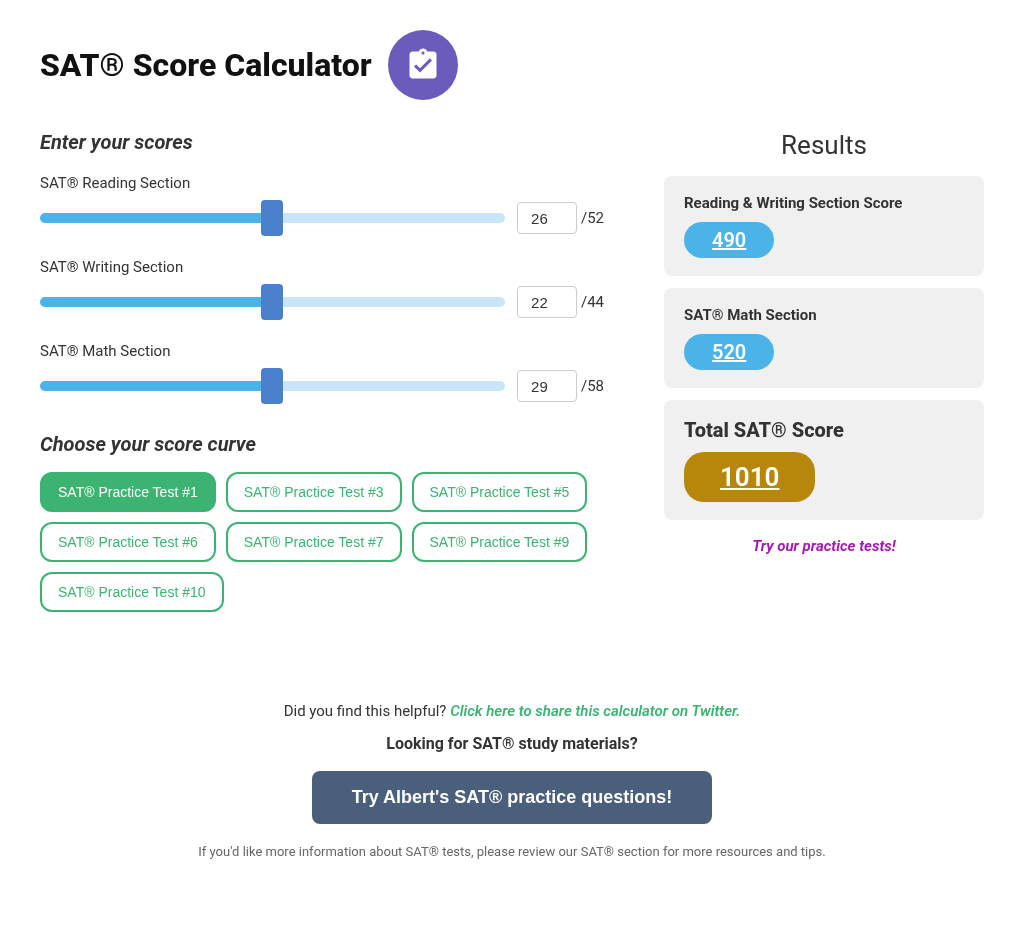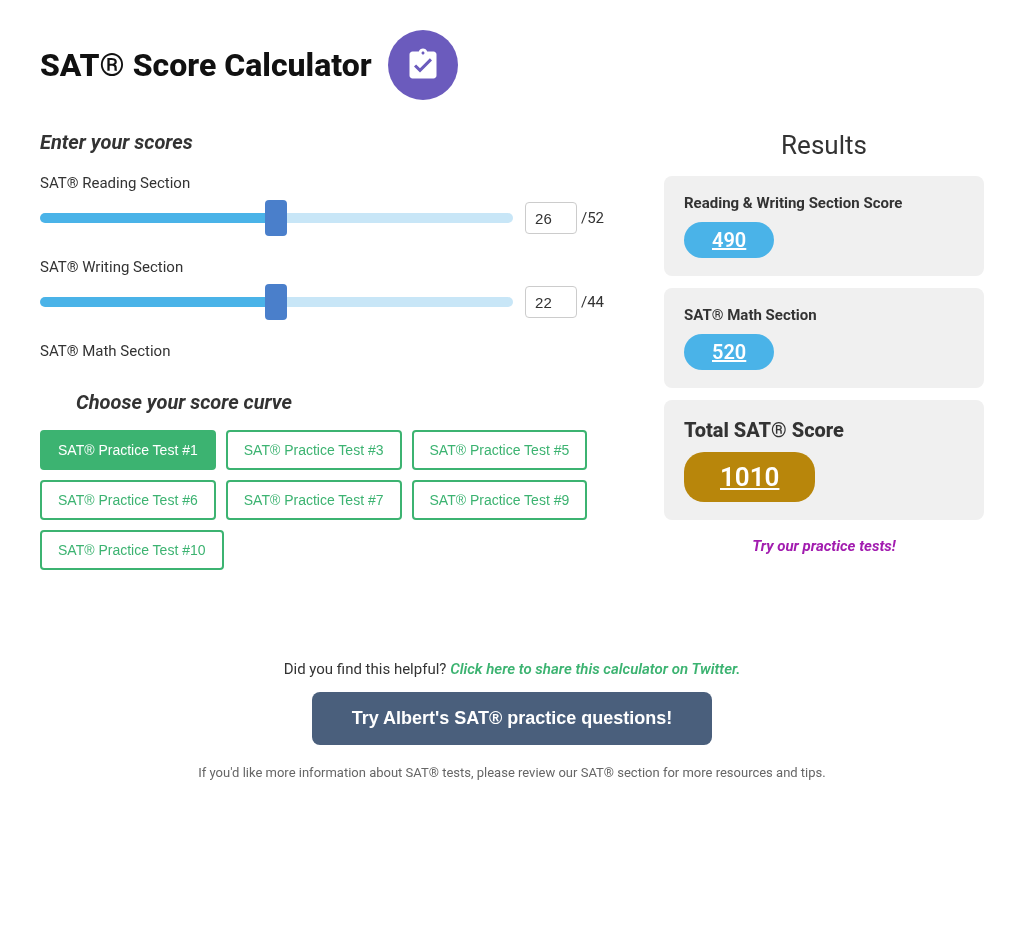--- a/index.html
+++ b/index.html
@@ -116,21 +116,21 @@
       border: none;
     }
 
     .score-input-group {
       display: flex;
       align-items: center;
       gap: 4px;
     }
 
     .score-input {
-      width: 52px;
+      width: 60px;
       height: 32px;
       border: 1px solid #ccc;
       border-radius: 4px;
       text-align: center;
       font-size: 15px;
       color: #333;
     }
 
     .score-max {
       font-size: 15px;
@@ -179,33 +179,32 @@
       font-weight: 800;
     }
 
     
     .curve-heading {
       font-size: 20px;
       font-weight: 700;
       font-style: italic;
       margin-bottom: 16px;
       margin-top: 30px;
-      margin-left: 36px;
     }
 
     .curve-buttons {
       display: flex;
       flex-wrap: wrap;
       gap: 10px;
       margin-bottom: 20px;
     }
 
     .curve-btn {
       padding: 10px 16px;
-      border-radius: 4px;
+      border-radius: 12px;
       font-size: 14px;
       font-weight: 500;
       cursor: pointer;
       border: 2px solid #3cb371;
       background: transparent;
       color: #3cb371;
     }
 
     .curve-btn.active {
       background: #3cb371;
@@ -308,20 +307,29 @@
         </div>
         <div class="score-input-group">
           <input type="number" class="score-input" value="22" min="0" max="44" style="">
           <span class="score-max">/44</span>
         </div>
       </div>
     </div>
 
     <div class="score-section">
       <div class="score-label">SAT® Math Section</div>
+      <div class="slider-row">
+        <div class="slider-wrapper">
+          <input type="range" min="0" max="58" value="29" style="--fill: 50.0%;">
+        </div>
+        <div class="score-input-group">
+          <input type="number" class="score-input" value="29" min="0" max="58" style="">
+          <span class="score-max">/58</span>
+        </div>
+      </div>
     </div>
 
     <div class="curve-heading">Choose your score curve</div>
     <div class="curve-buttons">
       <button class="curve-btn active">SAT® Practice Test #1</button>
       <button class="curve-btn">SAT® Practice Test #3</button>
       <button class="curve-btn">SAT® Practice Test #5</button>
       <button class="curve-btn">SAT® Practice Test #6</button>
       <button class="curve-btn">SAT® Practice Test #7</button>
       <button class="curve-btn">SAT® Practice Test #9</button>
@@ -352,15 +360,16 @@
     </div>
   </div>
 
 </div>
 
 <div class="footer-section">
   <div class="footer-helpful">
     <span>Did you find this helpful?</span>
     <a href="#" class="twitter-link">Click here to share this calculator on Twitter.</a>
   </div>
+  <div class="footer-study">Looking for SAT® study materials?</div>
   <button class="albert-btn">Try Albert's SAT® practice questions!</button>
   <div class="footer-note">If you'd like more information about SAT® tests, please review our SAT® section for more resources and tips.</div>
 </div>
 
 </body></html>

